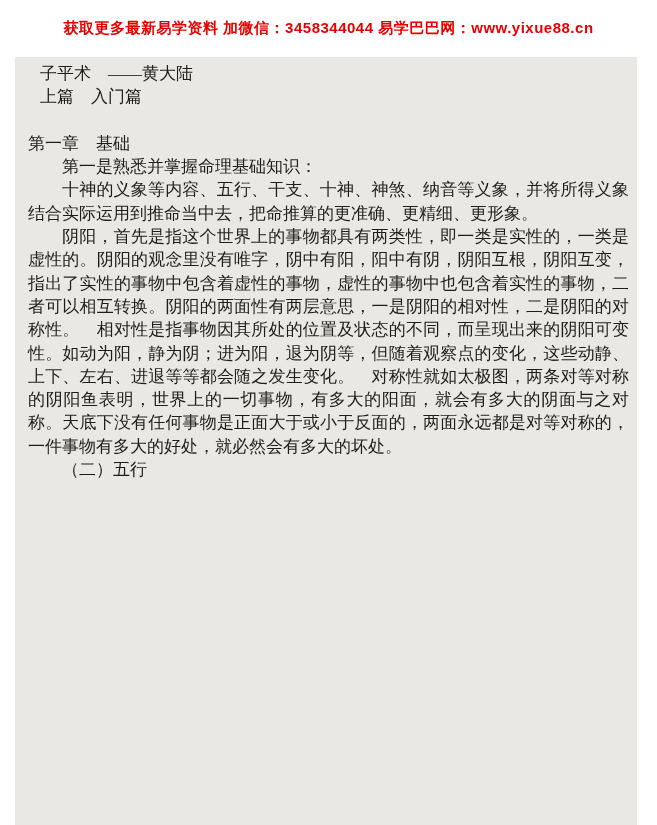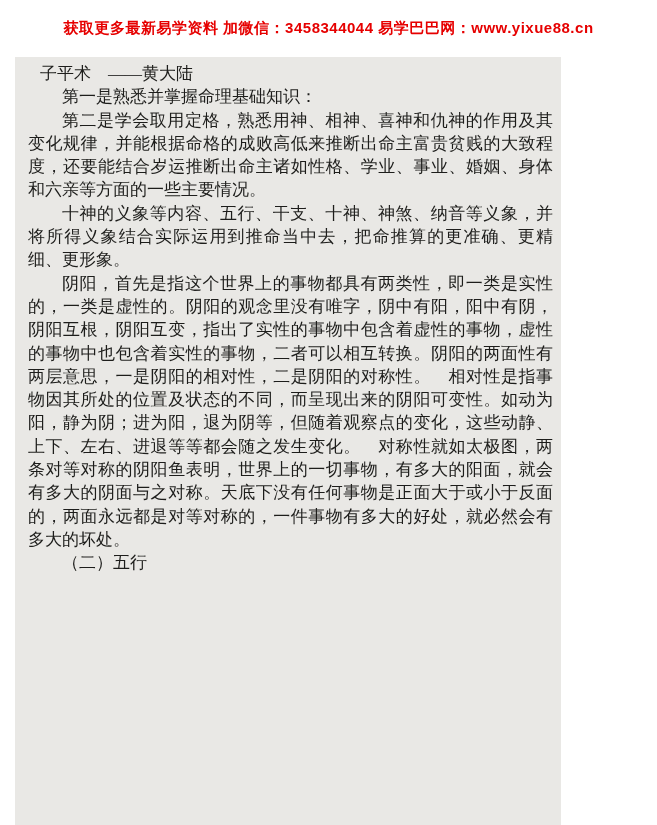--- a/index.html
+++ b/index.html
@@ -25,21 +25,21 @@
     justify-content: center;
     font-family: "Liberation Sans", "DejaVu Sans", sans-serif;
     font-weight: bold;
     font-size: 15px;
     letter-spacing: 0.5px;
     white-space: nowrap;
   }
   .page {
     position: absolute;
     left: 15px; top: 57px;
-    width: 546px; height: 768px;
+    width: 622px; height: 768px;
     padding: 5px 8px 0 13px;
     color: #1d1d1b;
     font-size: 17px;
     line-height: 23.3px;
     text-align: justify;
     overflow: hidden;
   }
   .title-block p { text-indent: 0.7em; }
   .chapter { margin-top: 23.3px; }
   .para { text-indent: 2em; }
@@ -50,23 +50,24 @@
 <div class="screen">
 
   <div class="promo" style="color: rgb(230, 0, 0);">
     <span>获取更多最新易学资料  加微信：3458344044  易学巴巴网：www.yixue88.cn</span>
   </div>
 
   <div class="page" style="background: rgb(233, 232, 229); color: rgb(29, 29, 27);">
 
     <div class="title-block">
       <p>子平术　——黄大陆</p>
+      <p>上篇　入门篇</p>
     </div>
 
+    <p class="chapter">第一章　基础</p>
 
     <p class="para">第一是熟悉并掌握命理基础知识：</p>
-    <p class="para">第二是学会取用定格，熟悉用神、相神、喜神和仇神的作用及其变化规律，并能根据命格的成败高低来推断出命主富贵贫贱的大致程度，还要能结合岁运推断出命主诸如性格、学业、事业、婚姻、身体和六亲等方面的一些主要情况。</p>
     <p class="para">十神的义象等内容、五行、干支、十神、神煞、纳音等义象，并将所得义象结合实际运用到推命当中去，把命推算的更准确、更精细、更形象。</p>
     <p class="para">阴阳，首先是指这个世界上的事物都具有两类性，即一类是实性的，一类是虚性的。阴阳的观念里没有唯字，阴中有阳，阳中有阴，阴阳互根，阴阳互变，指出了实性的事物中包含着虚性的事物，虚性的事物中也包含着实性的事物，二者可以相互转换。阴阳的两面性有两层意思，一是阴阳的相对性，二是阴阳的对称性。　相对性是指事物因其所处的位置及状态的不同，而呈现出来的阴阳可变性。如动为阳，静为阴；进为阳，退为阴等，但随着观察点的变化，这些动静、上下、左右、进退等等都会随之发生变化。　对称性就如太极图，两条对等对称的阴阳鱼表明，世界上的一切事物，有多大的阳面，就会有多大的阴面与之对称。天底下没有任何事物是正面大于或小于反面的，两面永远都是对等对称的，一件事物有多大的好处，就必然会有多大的坏处。</p>
     <p class="para">（二）五行</p>
 
   </div>
 </div>
 
 </body></html>

